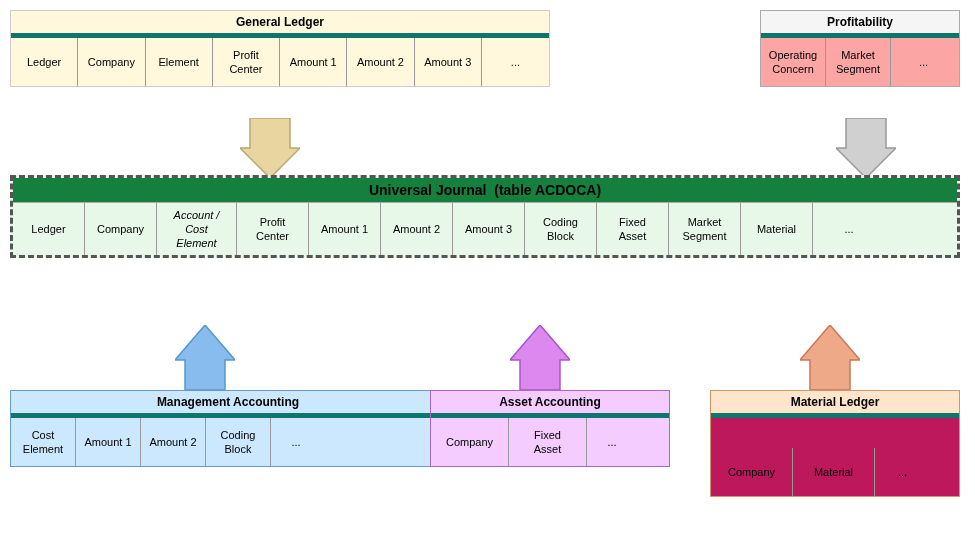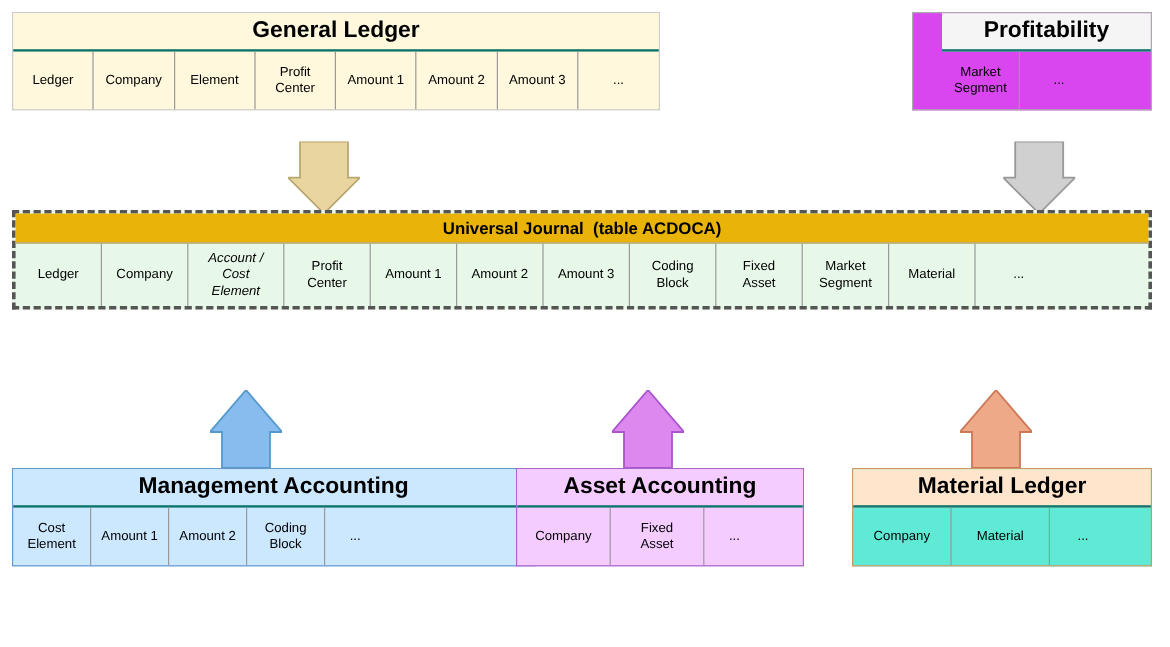--- a/index.html
+++ b/index.html
@@ -25,22 +25,22 @@
       border: 1px solid #999;
       display: inline-flex;
       flex-direction: column;
       position: absolute;
     }
 
     .table-title {
       text-align: center;
       font-weight: bold;
       padding: 4px 8px;
-      border-bottom: 2px solid #0f766e;
-      font-size: 19px;
+      border-bottom: 5px solid #0f766e;
+      font-size: 12px;
     }
 
     .table-cells {
       display: flex;
       flex-direction: row;
     }
 
     .cell {
       border-right: 1px solid #999;
       padding: 4px 6px;
@@ -72,44 +72,43 @@
 
     .gl-box .cell {
       width: 72px;
     }
 
     
     .prof-box {
       top: 10px;
       left: 760px;
       width: 200px;
-      background: #d946ef;
+      background: #fca5a5;
       border-color: #aaa;
-      padding-left: 24px;
     }
 
     .prof-box .table-title {
       background: #f5f5f5;
     }
 
     .prof-box .cell {
       width: 65px;
     }
 
     
     .uj-box {
       top: 175px;
       left: 10px;
       width: 950px;
       background: #e8f8e8;
       border: 3px dashed #555;
     }
 
     .uj-box .table-title {
-      background: #eab308;
+      background: #15803d;
       border-bottom: 1px solid #aaa;
       font-size: 14px;
     }
 
     .uj-box .cell {
       width: 72px;
       min-height: 52px;
     }
 
     
@@ -144,22 +143,23 @@
 
     .aa-box .cell {
       width: 75px;
     }
 
     
     .ml-box {
       top: 390px;
       left: 710px;
       width: 250px;
-      background: #5eead4;
+      background: #be185d;
       border-color: #cc9966;
+      gap: 30px;
     }
 
     .ml-box .table-title {
       background: #ffe5cc;
     }
 
     .ml-box .cell {
       width: 80px;
     }
 
@@ -183,20 +183,21 @@
       <div class="cell">Amount 1</div>
       <div class="cell">Amount 2</div>
       <div class="cell">Amount 3</div>
       <div class="cell">...</div>
     </div>
   </div>
 
   <div class="table-box prof-box">
     <div class="table-title">Profitability</div>
     <div class="table-cells">
+      <div class="cell">Operating<br>Concern</div>
       <div class="cell">Market<br>Segment</div>
       <div class="cell">...</div>
     </div>
   </div>
 
   <svg class="arrow-svg" style="position:absolute; top:118px; left:240px;" width="60" height="60">
     <defs>
       <marker id="none1" markerWidth="0" markerHeight="0" orient="auto"></marker>
     </defs>
     <polygon points="10,0 50,0 50,30 60,30 30,60 0,30 10,30" fill="#e8d5a0" stroke="#b8a870" stroke-width="1.5"></polygon>

